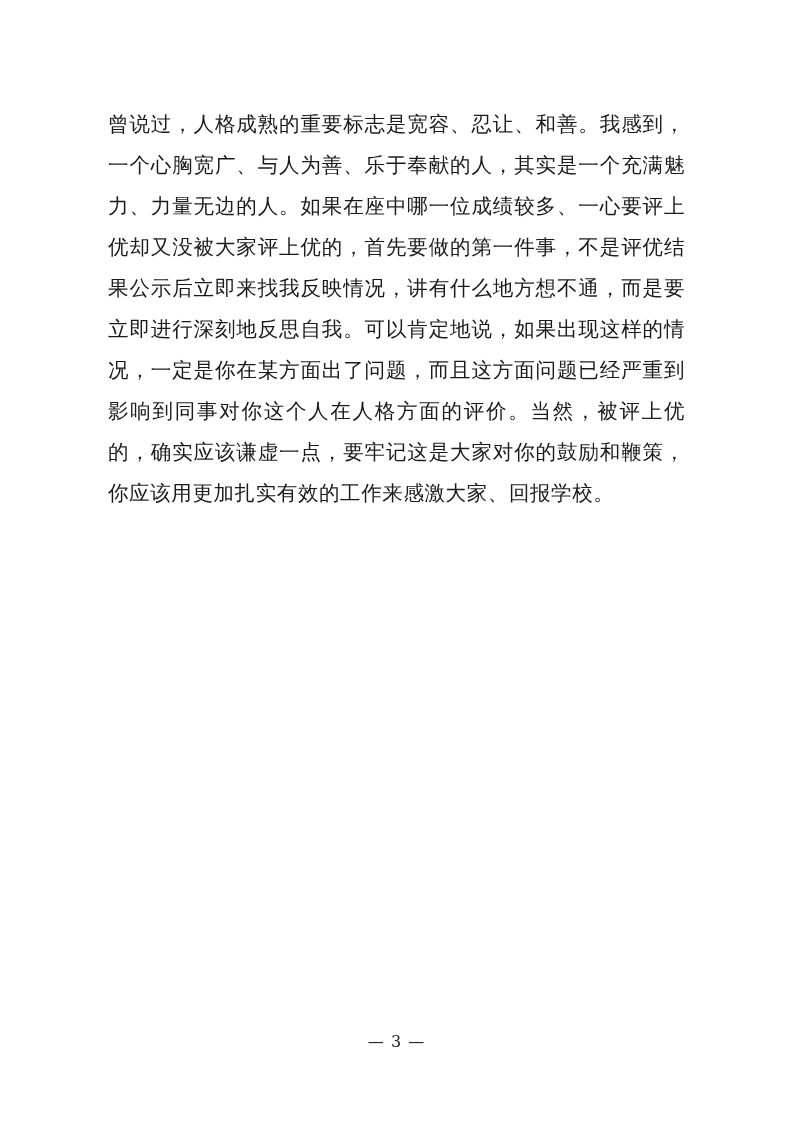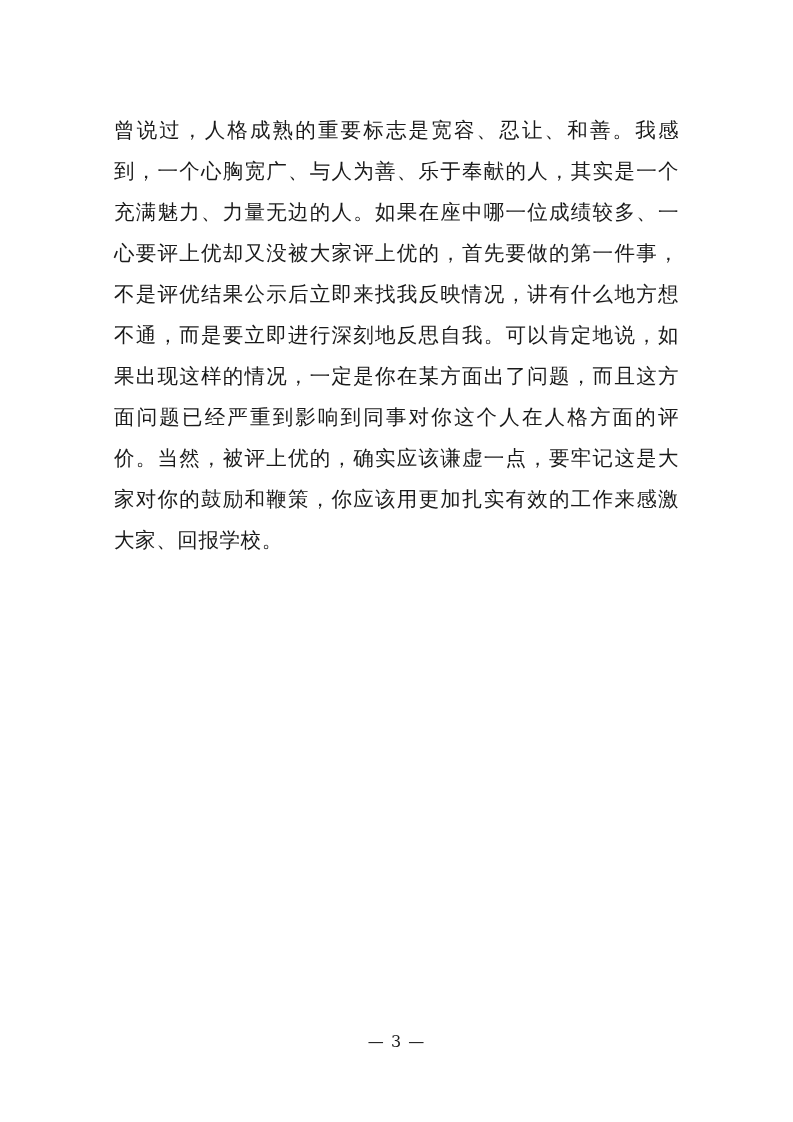--- a/index.html
+++ b/index.html
@@ -24,21 +24,21 @@
     top: 100px;
     width: 585px;
   }
   .doc-paragraph {
     font-size: 20.5px;
     line-height: 41px;
     color: #1a1a1a;
     text-align: justify;
     text-justify: inter-ideograph;
     letter-spacing: 0.6px;
-    margin: 10px;
+    margin: 4px;
     white-space: pre-wrap;
   }
   .page-footer {
     position: absolute;
     left: 0;
     right: 0;
     top: 1032px;
     text-align: center;
   }
   .page-number {

